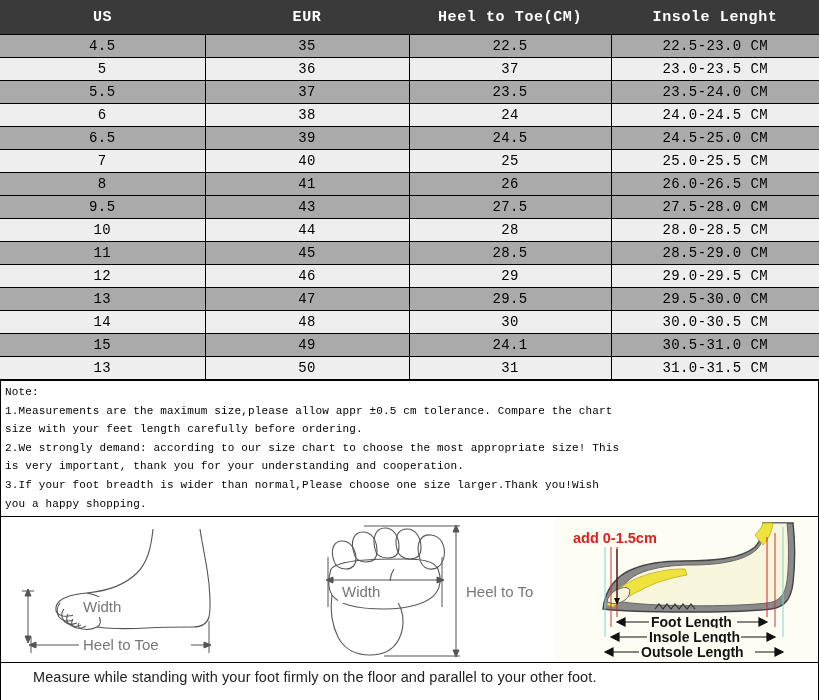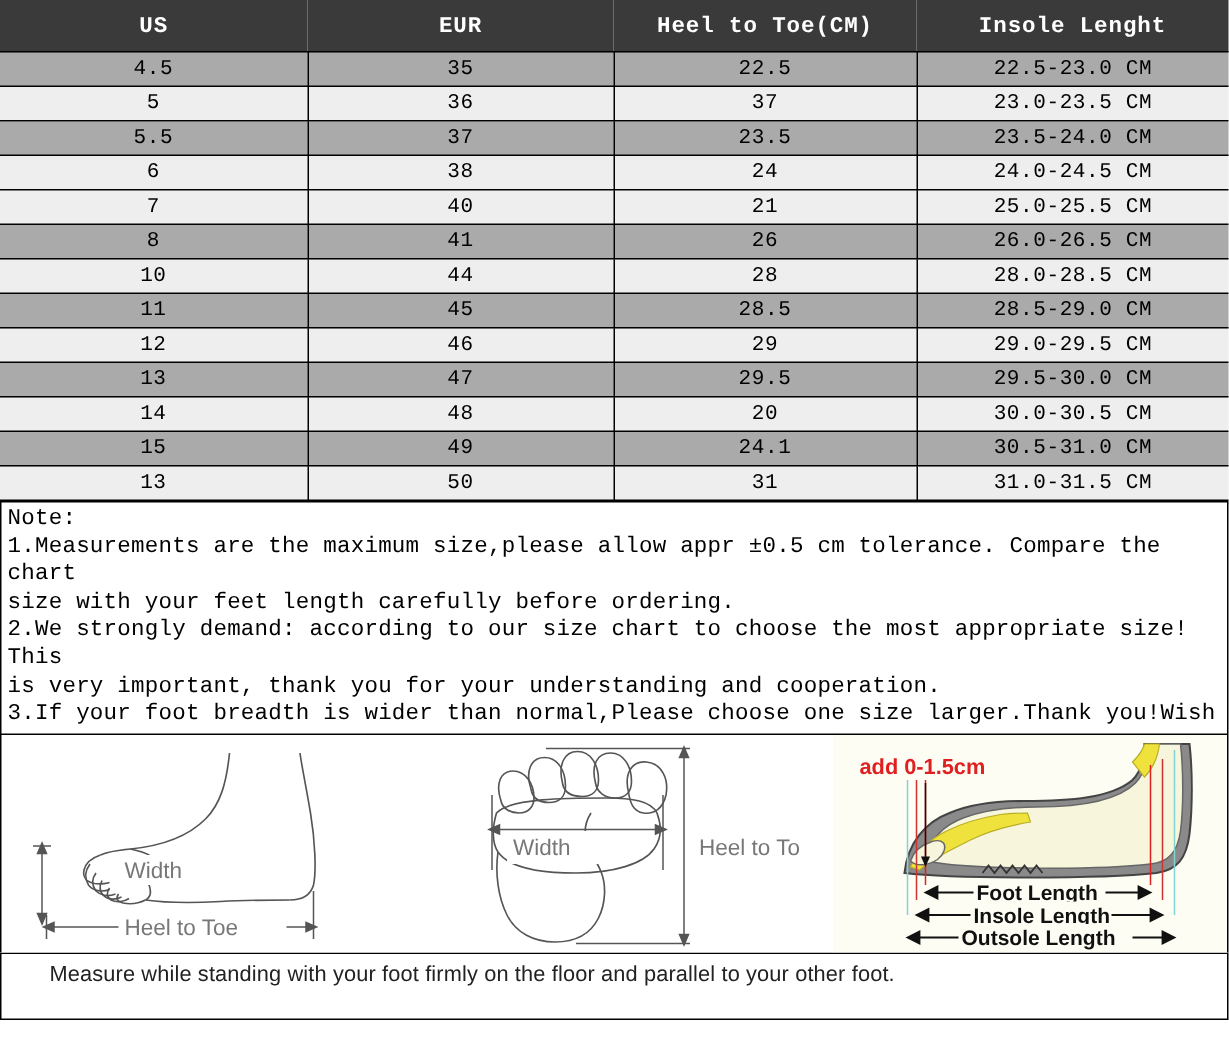--- a/index.html
+++ b/index.html
@@ -71,21 +71,21 @@
     border-left: 1px solid #000;
     border-right: 1px solid #000;
     border-bottom: 1px solid #000;
     box-sizing: border-box;
     width: 819px;
     padding: 2px 4px 3px 4px;
     background: #fff;
   }
   .note-line {
     font-family: "Liberation Mono", "DejaVu Sans Mono", monospace;
-    font-size: 15px;
+    font-size: 11px;
     line-height: 18.6px;
     color: #000;
     letter-spacing: 0.15px;
     white-space: pre-wrap;
   }
 
   
   .diagram-area {
     position: relative;
     width: 819px;
@@ -182,32 +182,44 @@
           <td>37</td>
           <td>23.5</td>
           <td>23.5-24.0 CM</td>
         </tr>
         <tr class="row-even">
           <td>6</td>
           <td>38</td>
           <td>24</td>
           <td>24.0-24.5 CM</td>
         </tr>
+        <tr class="row-odd">
+          <td>6.5</td>
+          <td>39</td>
+          <td>24.5</td>
+          <td>24.5-25.0 CM</td>
+        </tr>
         <tr class="row-even">
           <td>7</td>
           <td>40</td>
-          <td>21</td>
+          <td>25</td>
           <td>25.0-25.5 CM</td>
         </tr>
         <tr class="row-odd">
           <td>8</td>
           <td>41</td>
           <td>26</td>
           <td>26.0-26.5 CM</td>
         </tr>
+        <tr class="row-odd">
+          <td>9.5</td>
+          <td>43</td>
+          <td>27.5</td>
+          <td>27.5-28.0 CM</td>
+        </tr>
         <tr class="row-even">
           <td>10</td>
           <td>44</td>
           <td>28</td>
           <td>28.0-28.5 CM</td>
         </tr>
         <tr class="row-odd">
           <td>11</td>
           <td>45</td>
           <td>28.5</td>
@@ -221,21 +233,21 @@
         </tr>
         <tr class="row-odd">
           <td>13</td>
           <td>47</td>
           <td>29.5</td>
           <td>29.5-30.0 CM</td>
         </tr>
         <tr class="row-even">
           <td>14</td>
           <td>48</td>
-          <td>20</td>
+          <td>30</td>
           <td>30.0-30.5 CM</td>
         </tr>
         <tr class="row-odd">
           <td>15</td>
           <td>49</td>
           <td>24.1</td>
           <td>30.5-31.0 CM</td>
         </tr>
         <tr class="row-even">
           <td>13</td>
@@ -246,20 +258,21 @@
       </tbody>
   </table>
 
   <div class="note-box">
     <div class="note-line">Note:</div>
     <div class="note-line">1.Measurements are the maximum size,please allow appr ±0.5 cm tolerance. Compare the chart</div>
     <div class="note-line">size with your feet length carefully before ordering.</div>
     <div class="note-line">2.We strongly demand: according to our size chart to choose the most appropriate size! This</div>
     <div class="note-line">is very important, thank you for your understanding and cooperation.</div>
     <div class="note-line">3.If your foot breadth is wider than normal,Please choose one size larger.Thank you!Wish</div>
+    <div class="note-line">you a happy shopping.</div>
   </div>
 
   <div class="diagram-area">
 
     <div class="diagram-cell" id="diag-side">
       <svg width="283" height="145" viewBox="0 0 283 145">
         <g fill="none" stroke="#555" stroke-width="1.1">
           <path d="M152 12 C150 32 146 46 136 56 C124 68 106 74 86 76
                    C76 77 70 78 66 80"></path>
           <path d="M66 80 C60 82 56 86 55 90 C54 95 57 98 62 99

